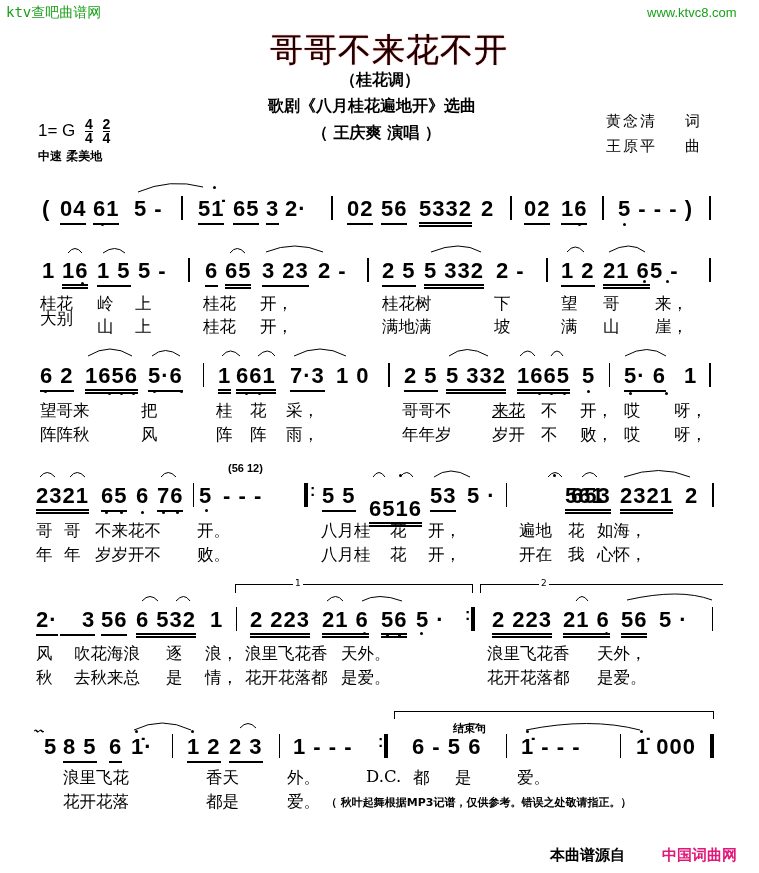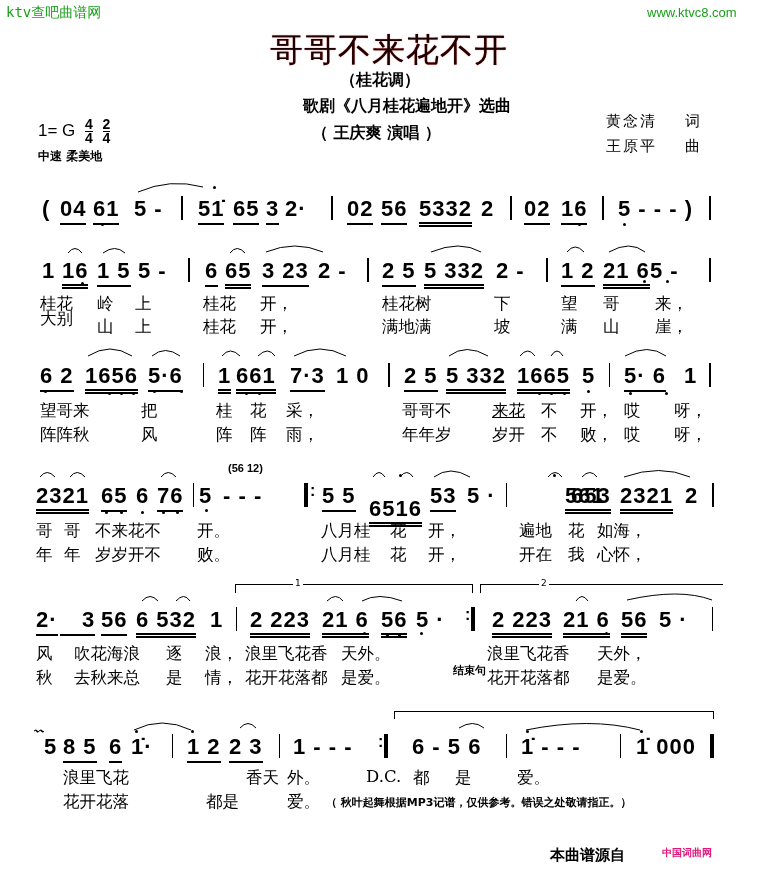--- a/index.html
+++ b/index.html
@@ -23,32 +23,32 @@
   .bar { position:absolute; width:2px; height:24px; background:#000; }
   .bar-thin { position:absolute; width:1px; height:24px; background:#000; }
   .bar-thick { position:absolute; width:4px; height:24px; background:#000; }
   .lyr { font-family:"DejaVu Serif", serif; font-size:16.5px; }
   .note-small { font-family:"Liberation Sans", sans-serif; font-size:11px; font-weight:bold; }
   .dot { position:absolute; width:3px; height:3px; border-radius:50%; background:#000; }
   svg.slurs { position:absolute; left:0; top:0; pointer-events:none; }
   .volta-label { font-size:9px; background:#fff; padding:0 2px; }
   .ending-label { font-size:11px; font-weight:bold; background:#fff; padding:0 3px; }
   .source-a { left:550px; top:846px; font-size:15px; font-weight:bold; }
-  .source-b { left:662px; top:846px; font-size:10px; font-weight:bold; color:#e0187a; }
+  .source-b { left:662px; top:846px; font-size:15px; font-weight:bold; color:#e0187a; }
   .note-text { font-size:11px; font-weight:bold; }
 </style>
 </head>
 <body>
 
 <div class="abs wm-left">ktv查吧曲谱网</div>
 <div class="abs wm-right">www.ktvc8.com</div>
 
 <div class="abs title">哥哥不来花不开</div>
 <div class="abs sub" style="left:340px;top:70px;">（桂花调）</div>
-<div class="abs sub" style="left:268px;top:96px;margin-left:35px;">歌剧《八月桂花遍地开》选曲</div>
+<div class="abs sub" style="left:268px;top:96px;">歌剧《八月桂花遍地开》选曲</div>
 <div class="abs sub" style="left:312px;top:123px;">（ 王庆爽 演唱 ）</div>
 <div class="abs credit" style="left:606px;top:112px;">黄念清</div>
 <div class="abs credit" style="left:685px;top:112px;">词</div>
 <div class="abs credit" style="left:606px;top:137px;">王原平</div>
 <div class="abs credit" style="left:685px;top:137px;">曲</div>
 
 <div class="abs key">
   <span>1= G</span>
   <span class="frac"><span class="num">4</span><span>4</span></span>
   <span class="frac"><span class="num">2</span><span>4</span></span>
@@ -284,21 +284,21 @@
   <span class="abs lyr" style="left:166px;top:667px;">是</span>
   <span class="abs lyr" style="left:205px;top:667px;">情，</span>
   <span class="abs lyr" style="left:245px;top:667px;">花开花落都</span>
   <span class="abs lyr" style="left:341px;top:667px;">是爱。</span>
   <span class="abs lyr" style="left:487px;top:667px;">花开花落都</span>
   <span class="abs lyr" style="left:597px;top:667px;">是爱。</span>
 </div>
 
 <div>
   <div class="abs" style="left:394px;top:711px;width:318px;height:7px;border-top:1px solid #000;border-left:1px solid #000;border-right:1px solid #000;"></div>
-  <span class="abs ending-label" style="left:450px;top:663px;">结束句</span>
+  <span class="abs ending-label" style="left:450px;top:721px;">结束句</span>
 
   <span class="abs" style="left:34px;top:722px;font-size:10px;">〰</span>
   <span class="abs n" style="left:44px;top:734px;">5</span>
   <span class="abs n ul1" style="left:63px;top:734px;">8 5</span>
   <span class="abs n ul1" style="left:109px;top:734px;">6</span>
   <span class="abs n" style="left:131px;top:734px;">1̇·</span>
   <div class="bar-thin" style="left:172px;top:734px;"></div>
   <span class="abs n ul1" style="left:187px;top:734px;">1 2</span>
   <span class="abs n ul1" style="left:229px;top:734px;">2 3</span>
   <div class="bar-thin" style="left:279px;top:734px;"></div>
@@ -306,21 +306,21 @@
   <span class="abs n" style="left:378px;top:733px;font-size:16px;">:</span>
   <div class="bar-thick" style="left:384px;top:734px;"></div>
   <span class="abs n" style="left:412px;top:734px;">6 - 5 6</span>
   <div class="bar-thin" style="left:506px;top:734px;"></div>
   <span class="abs n" style="left:521px;top:734px;">1̇ - - -</span>
   <div class="bar-thin" style="left:620px;top:734px;"></div>
   <span class="abs n" style="left:636px;top:734px;">1̇ 000</span>
   <div class="bar-thick" style="left:710px;top:734px;"></div>
 
   <span class="abs lyr" style="left:63px;top:767px;">浪里飞花</span>
-  <span class="abs lyr" style="left:206px;top:767px;margin-left:40px;">香天</span>
+  <span class="abs lyr" style="left:206px;top:767px;">香天</span>
   <span class="abs lyr" style="left:287px;top:767px;">外。</span>
   <span class="abs lyr" style="left:366px;top:767px;">D.C.</span>
   <span class="abs lyr" style="left:413px;top:767px;">都</span>
   <span class="abs lyr" style="left:455px;top:767px;">是</span>
   <span class="abs lyr" style="left:517px;top:767px;">爱。</span>
 
   <span class="abs lyr" style="left:63px;top:791px;">花开花落</span>
   <span class="abs lyr" style="left:206px;top:791px;">都是</span>
   <span class="abs lyr" style="left:287px;top:791px;">爱。</span>
   <span class="abs note-text" style="left:326px;top:795px;">（ 秋叶起舞根据MP3记谱，仅供参考。错误之处敬请指正。）</span>

